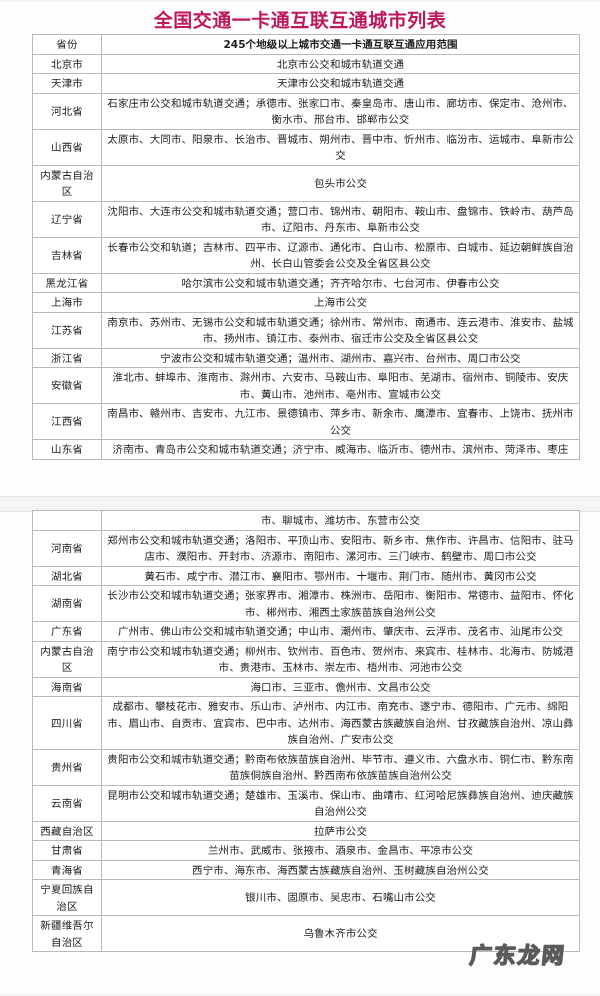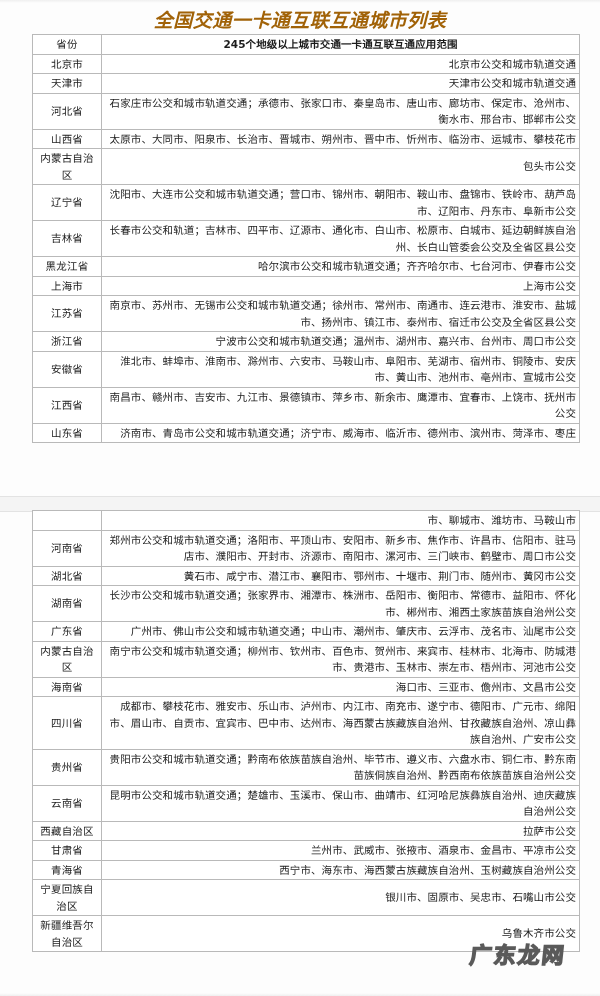--- a/index.html
+++ b/index.html
@@ -27,23 +27,22 @@
   
   .doc-title {
     position: absolute;
     top: 6px;
     left: 0;
     width: 600px;
     text-align: center;
     font-size: 19px;
     font-weight: bold;
     letter-spacing: 0.5px;
-    color: #a16207;
+    color: #be185d;
     line-height: 28px;
-    font-style: italic;
   }
 
   
   .tbl-wrap {
     position: absolute;
     left: 32px;
     width: 548px;
   }
   .tbl-wrap.block-a { top: 34px; }
   .tbl-wrap.block-b { top: 510px; }
@@ -64,21 +63,21 @@
     word-break: break-all;
     background: #ffffff;
   }
   td.prov {
     width: 62px;
     text-align: center;
     letter-spacing: 0.2px;
     padding: 1px 1px;
   }
   td.cities {
-    text-align: right;
+    text-align: center;
     padding-left: 5px;
     padding-right: 4px;
     letter-spacing: 0.1px;
   }
   td.hdr-prov {
     text-align: center;
   }
   td.hdr-scope {
     text-align: center;
     font-weight: bold;
@@ -148,21 +147,21 @@
         <tr>
           <td class="prov">天津市</td>
           <td class="cities">天津市公交和城市轨道交通</td>
         </tr>
         <tr>
           <td class="prov">河北省</td>
           <td class="cities">石家庄市公交和城市轨道交通；承德市、张家口市、秦皇岛市、唐山市、廊坊市、保定市、沧州市、衡水市、邢台市、邯郸市公交</td>
         </tr>
         <tr>
           <td class="prov">山西省</td>
-          <td class="cities">太原市、大同市、阳泉市、长治市、晋城市、朔州市、晋中市、忻州市、临汾市、运城市、攀枝花市</td>
+          <td class="cities">太原市、大同市、阳泉市、长治市、晋城市、朔州市、晋中市、忻州市、临汾市、运城市、阜新市公交</td>
         </tr>
         <tr>
           <td class="prov">内蒙古自治区</td>
           <td class="cities">包头市公交</td>
         </tr>
         <tr>
           <td class="prov">辽宁省</td>
           <td class="cities">沈阳市、大连市公交和城市轨道交通；营口市、锦州市、朝阳市、鞍山市、盘锦市、铁岭市、葫芦岛市、辽阳市、丹东市、阜新市公交</td>
         </tr>
         <tr>
@@ -201,21 +200,21 @@
     </table>
   </div>
 
   <div class="page-gap"></div>
 
   <div class="tbl-wrap block-b">
     <table class="ct">
       <tbody>
         <tr>
           <td class="prov empty-prov"></td>
-          <td class="cities">市、聊城市、潍坊市、马鞍山市</td>
+          <td class="cities">市、聊城市、潍坊市、东营市公交</td>
         </tr>
         <tr>
           <td class="prov">河南省</td>
           <td class="cities">郑州市公交和城市轨道交通；洛阳市、平顶山市、安阳市、新乡市、焦作市、许昌市、信阳市、驻马店市、濮阳市、开封市、济源市、南阳市、漯河市、三门峡市、鹤壁市、周口市公交</td>
         </tr>
         <tr>
           <td class="prov">湖北省</td>
           <td class="cities">黄石市、咸宁市、潜江市、襄阳市、鄂州市、十堰市、荆门市、随州市、黄冈市公交</td>
         </tr>
         <tr>

